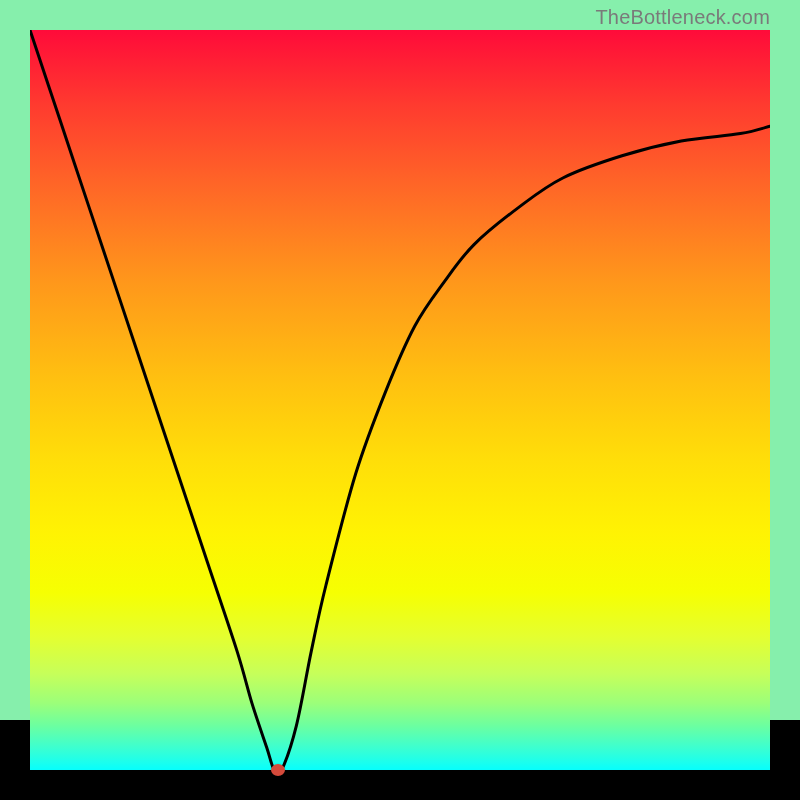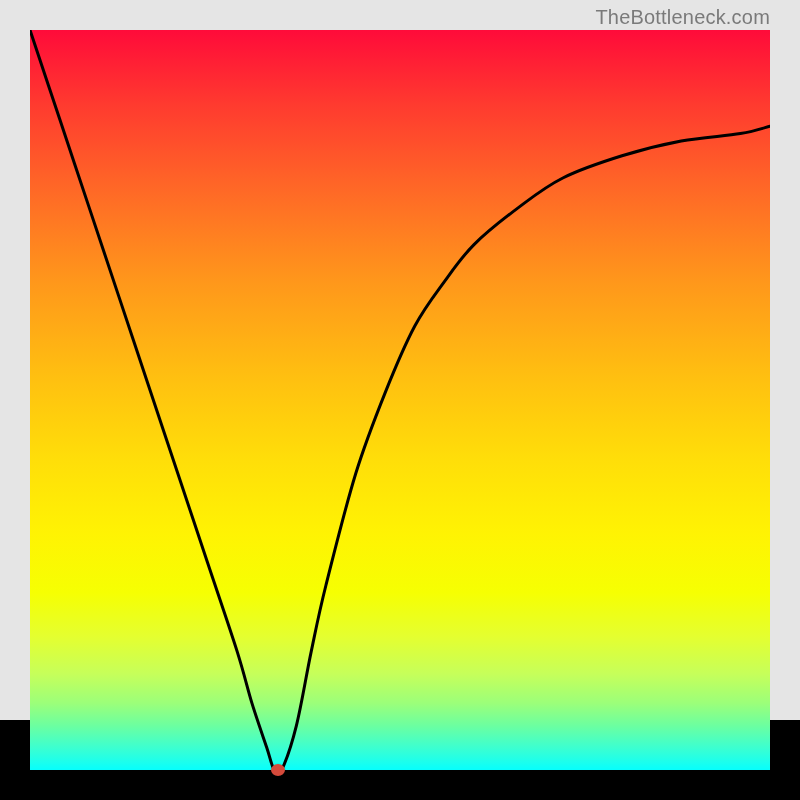--- a/index.html
+++ b/index.html
@@ -1,21 +1,21 @@
 <!DOCTYPE html>
 <html><head>
 <meta charset="utf-8">
 <style>
   * { margin: 0; padding: 0; box-sizing: border-box; }
   html, body { width: 800px; height: 800px; overflow: hidden; background: #000; font-family: Arial, Helvetica, sans-serif; }
   .stage {
     position: relative;
     width: 800px;
     height: 720px;
-    background: #e5e5e5;
+    background: #86efac;
   }
   .plot-area {
     position: absolute;
     left: 30px;
     top: 30px;
     width: 740px;
     height: 740px;
     
     background: linear-gradient(to bottom,
       #ff0b3a 0%,

